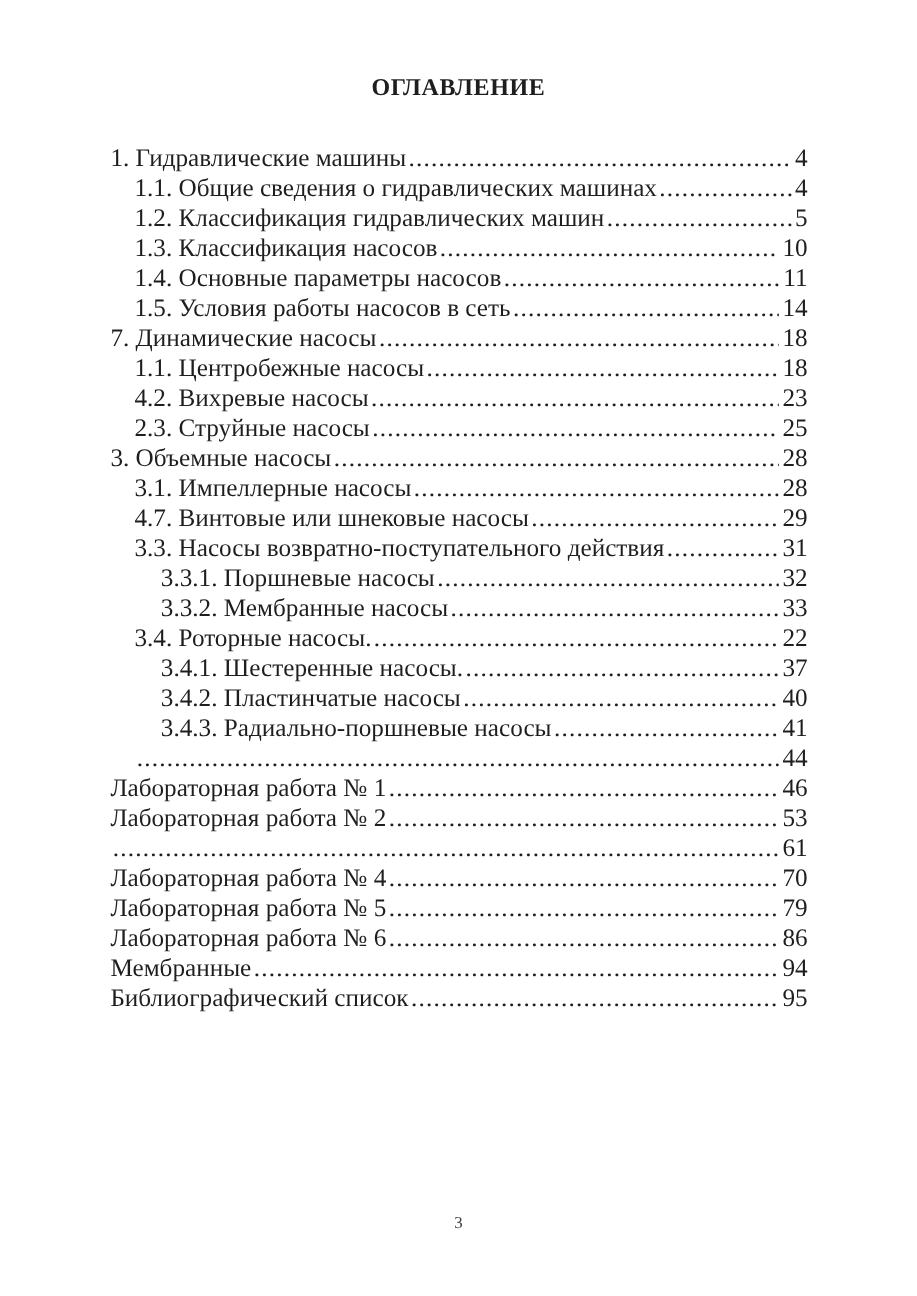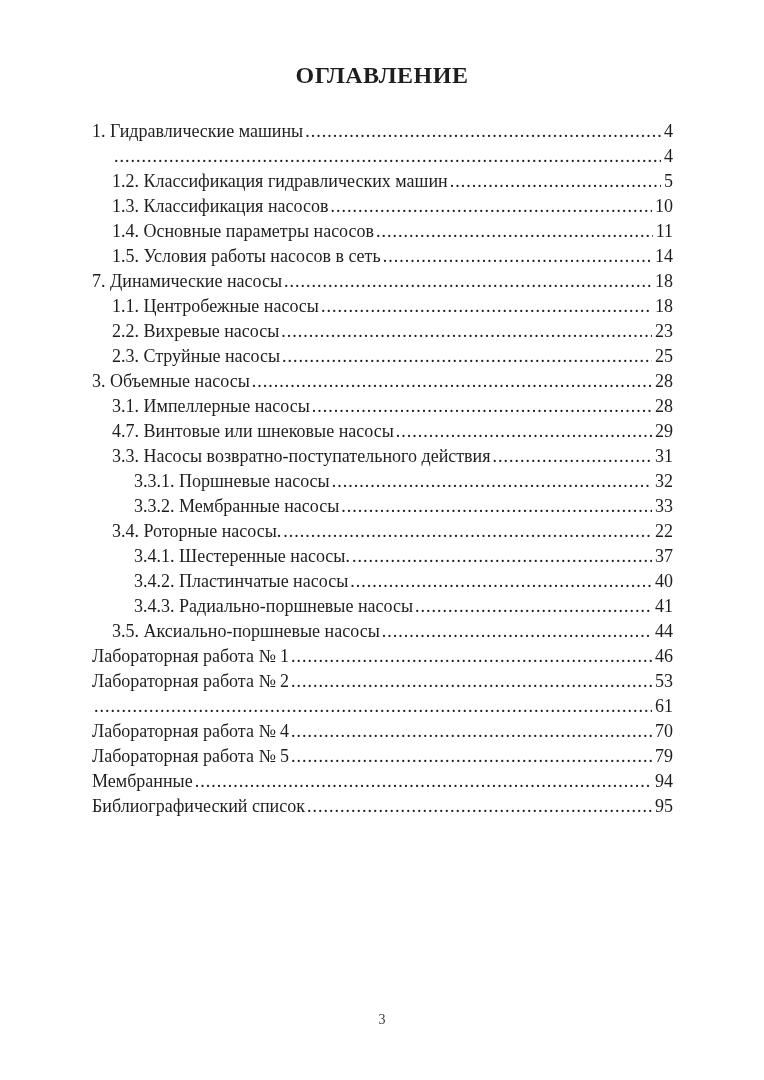--- a/index.html
+++ b/index.html
@@ -16,35 +16,35 @@
     color: #1e1e1e;
     overflow: hidden;
   }
   .doc-title {
     position: absolute;
     top: 62px;
     left: 0;
     width: 100%;
     margin: 0;
     text-align: center;
-    font-size: 24px;
+    font-size: 20px;
     font-weight: bold;
     letter-spacing: 0.5px;
   }
   .toc {
     position: absolute;
     top: 119px;
     left: 92px;
     width: 581px;
   }
   .toc-entry {
     display: flex;
     align-items: baseline;
     height: 25px;
-    font-size: 18px;
+    font-size: 21px;
     line-height: 25px;
   }
   .toc-entry.level-1 { padding-left: 20px; }
   .toc-entry.level-2 { padding-left: 42px; }
   .toc-label {
     white-space: nowrap;
     flex: 0 0 auto;
   }
   .toc-dots {
     flex: 1 1 auto;
@@ -78,20 +78,21 @@
 
 <div class="sheet">
   <h1 class="doc-title">ОГЛАВЛЕНИЕ</h1>
   <div class="toc" id="toc">
       <div class="toc-entry level-0">
         <span class="toc-label">1. Гидравлические машины</span>
         <span class="toc-dots"></span>
         <span class="toc-page">4</span>
       </div>
       <div class="toc-entry level-1">
+        <span class="toc-label">1.1. Общие сведения о гидравлических машинах</span>
         <span class="toc-dots"></span>
         <span class="toc-page">4</span>
       </div>
       <div class="toc-entry level-1">
         <span class="toc-label">1.2. Классификация гидравлических машин</span>
         <span class="toc-dots"></span>
         <span class="toc-page">5</span>
       </div>
       <div class="toc-entry level-1">
         <span class="toc-label">1.3. Классификация насосов</span>
@@ -112,21 +113,21 @@
         <span class="toc-label">7. Динамические насосы</span>
         <span class="toc-dots"></span>
         <span class="toc-page">18</span>
       </div>
       <div class="toc-entry level-1">
         <span class="toc-label">1.1. Центробежные насосы</span>
         <span class="toc-dots"></span>
         <span class="toc-page">18</span>
       </div>
       <div class="toc-entry level-1">
-        <span class="toc-label">2.2. Вихревые насосы</span>
+        <span class="toc-label">4.2. Вихревые насосы</span>
         <span class="toc-dots"></span>
         <span class="toc-page">23</span>
       </div>
       <div class="toc-entry level-1">
         <span class="toc-label">2.3. Струйные насосы</span>
         <span class="toc-dots"></span>
         <span class="toc-page">25</span>
       </div>
       <div class="toc-entry level-0">
         <span class="toc-label">3. Объемные насосы</span>
@@ -172,21 +173,20 @@
         <span class="toc-label">3.4.2. Пластинчатые насосы</span>
         <span class="toc-dots"></span>
         <span class="toc-page">40</span>
       </div>
       <div class="toc-entry level-2">
         <span class="toc-label">3.4.3. Радиально-поршневые насосы</span>
         <span class="toc-dots"></span>
         <span class="toc-page">41</span>
       </div>
       <div class="toc-entry level-1">
-        <span class="toc-label">3.5. Аксиально-поршневые насосы</span>
         <span class="toc-dots"></span>
         <span class="toc-page">44</span>
       </div>
       <div class="toc-entry level-0">
         <span class="toc-label">Лабораторная работа № 1</span>
         <span class="toc-dots"></span>
         <span class="toc-page">46</span>
       </div>
       <div class="toc-entry level-0">
         <span class="toc-label">Лабораторная работа № 2</span>
@@ -199,20 +199,25 @@
       </div>
       <div class="toc-entry level-0">
         <span class="toc-label">Лабораторная работа № 4</span>
         <span class="toc-dots"></span>
         <span class="toc-page">70</span>
       </div>
       <div class="toc-entry level-0">
         <span class="toc-label">Лабораторная работа № 5</span>
         <span class="toc-dots"></span>
         <span class="toc-page">79</span>
+      </div>
+      <div class="toc-entry level-0">
+        <span class="toc-label">Лабораторная работа № 6</span>
+        <span class="toc-dots"></span>
+        <span class="toc-page">86</span>
       </div>
       <div class="toc-entry level-0">
         <span class="toc-label">Мембранные</span>
         <span class="toc-dots"></span>
         <span class="toc-page">94</span>
       </div>
       <div class="toc-entry level-0">
         <span class="toc-label">Библиографический список</span>
         <span class="toc-dots"></span>
         <span class="toc-page">95</span>

